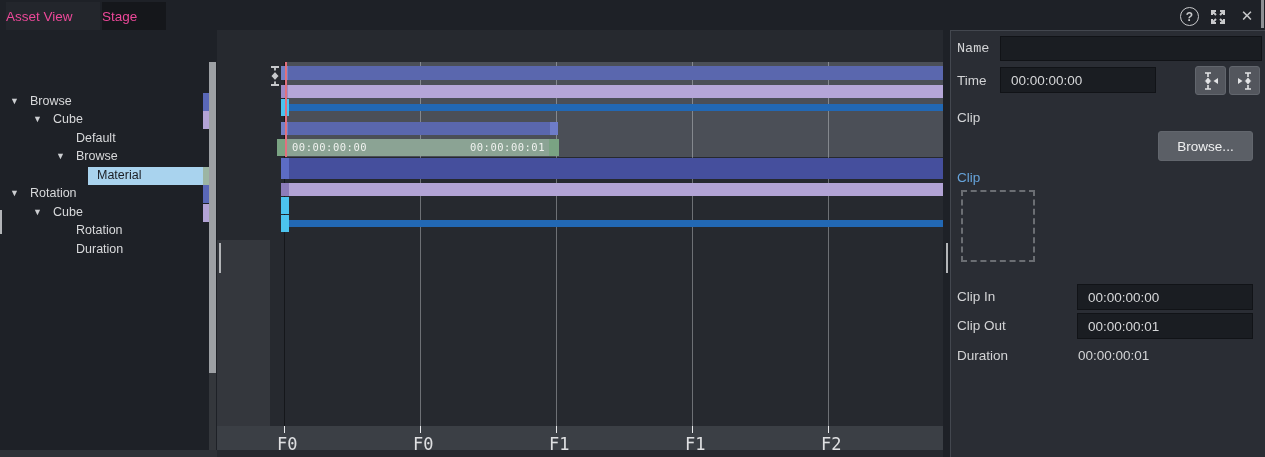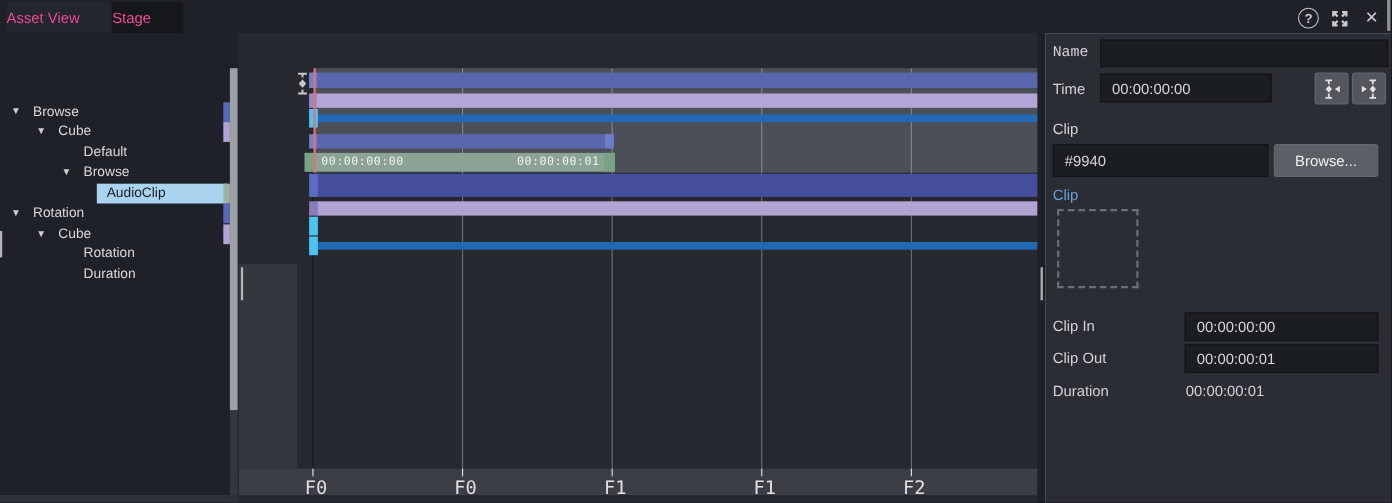--- a/index.html
+++ b/index.html
@@ -100,21 +100,21 @@
         </div>
         <div class="tree-row" style="position: absolute; left: 0px; top: 99.9px; width: 209px; height: 18px;">
           <div class="tree-label" style="position: absolute; left: 76px; top: 1px;">Default</div>
         </div>
         <div class="tree-row" style="position: absolute; left: 0px; top: 118.35px; width: 209px; height: 18px;">
           <div class="tree-arrow" style="position: absolute; left: 56px; top: 3px;">▼</div>
           <div class="tree-label" style="position: absolute; left: 76px; top: 1px;">Browse</div>
         </div>
         <div class="tree-row" style="position: absolute; left: 0px; top: 136.8px; width: 209px; height: 18px;">
           <div style="position: absolute; left: 88px; top: 0px; width: 119px; height: 18px; background: rgb(169, 211, 238);"></div>
-          <div class="tree-label" style="position: absolute; left: 97px; top: 1px; color: rgb(27, 30, 36);">AudioClip</div>
+          <div class="tree-label" style="position: absolute; left: 97px; top: 1px; color: rgb(27, 30, 36);">Material</div>
           <div style="position: absolute; left: 203px; top: 0px; width: 6px; height: 18px; background: rgb(156, 181, 163);"></div>
         </div>
         <div class="tree-row" style="position: absolute; left: 0px; top: 155.25px; width: 209px; height: 18px;">
           <div class="tree-arrow" style="position: absolute; left: 10px; top: 3px;">▼</div>
           <div class="tree-label" style="position: absolute; left: 30px; top: 1px;">Rotation</div>
           <div style="position: absolute; left: 203px; top: 0px; width: 6px; height: 18px; background: rgb(90, 104, 184);"></div>
         </div>
         <div class="tree-row" style="position: absolute; left: 0px; top: 173.7px; width: 209px; height: 18px;">
           <div class="tree-arrow" style="position: absolute; left: 33px; top: 3px;">▼</div>
           <div class="tree-label" style="position: absolute; left: 53px; top: 1px;">Cube</div>
@@ -274,23 +274,20 @@
     <svg width="20" height="22" viewBox="0 0 20 22">
       <g stroke="#e2e3e5" stroke-width="1.6" fill="none">
           <path d="M10 3 H16 M13 3 V19 M10 19 H16"></path>
         </g>
       <path d="M13 7 L16.5 11 L13 15 L9.5 11 Z" fill="#e2e3e5" stroke="#53565d" stroke-width="1"></path>
       <path d="M3 8 L3 14 L7.5 11 Z" fill="#e2e3e5"></path>
     </svg>
   </div>
 
   <div class="rp-label" style="left:957px; top:110px;">Clip</div>
-  <div class="rp-input" style="left:957px; top:131px; width:196px; height:30px;">
-    <span>#9940</span>
-  </div>
   <div class="rp-btn" style="left:1158px; top:131px; width:95px; height:30px; background:#5b5f66;
        color:#eff0f1; font-size:13.5px;">
     <span>Browse...</span>
   </div>
 
   <div class="rp-label" style="left:957px; top:170px; color:#66a3da;">Clip</div>
   <div class="abs" style="left:961px; top:190px; width:74px; height:72px; border:2px dashed #6b6e73;"></div>
 
   <div class="rp-label" style="left:957px; top:289px;">Clip In</div>
   <div class="rp-input" style="left:1077px; top:284px; width:176px; height:26px;">

